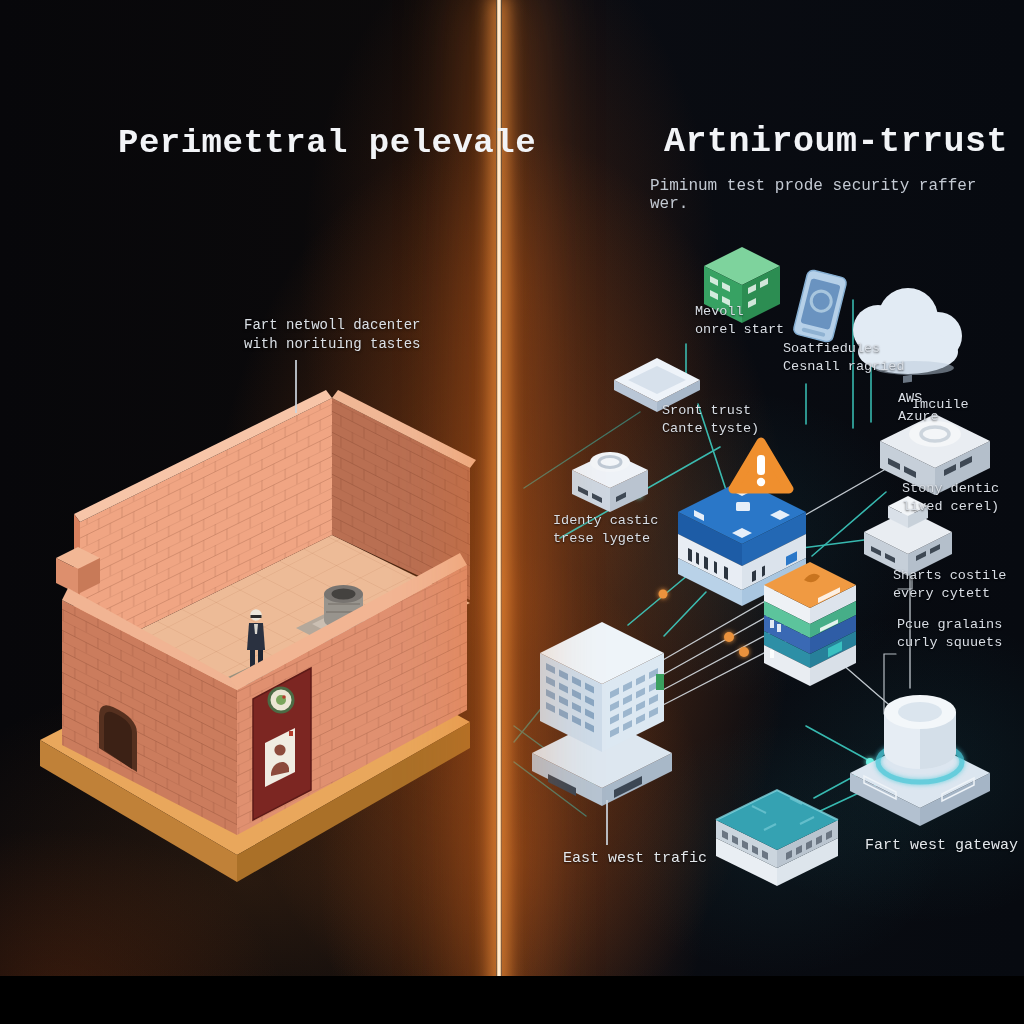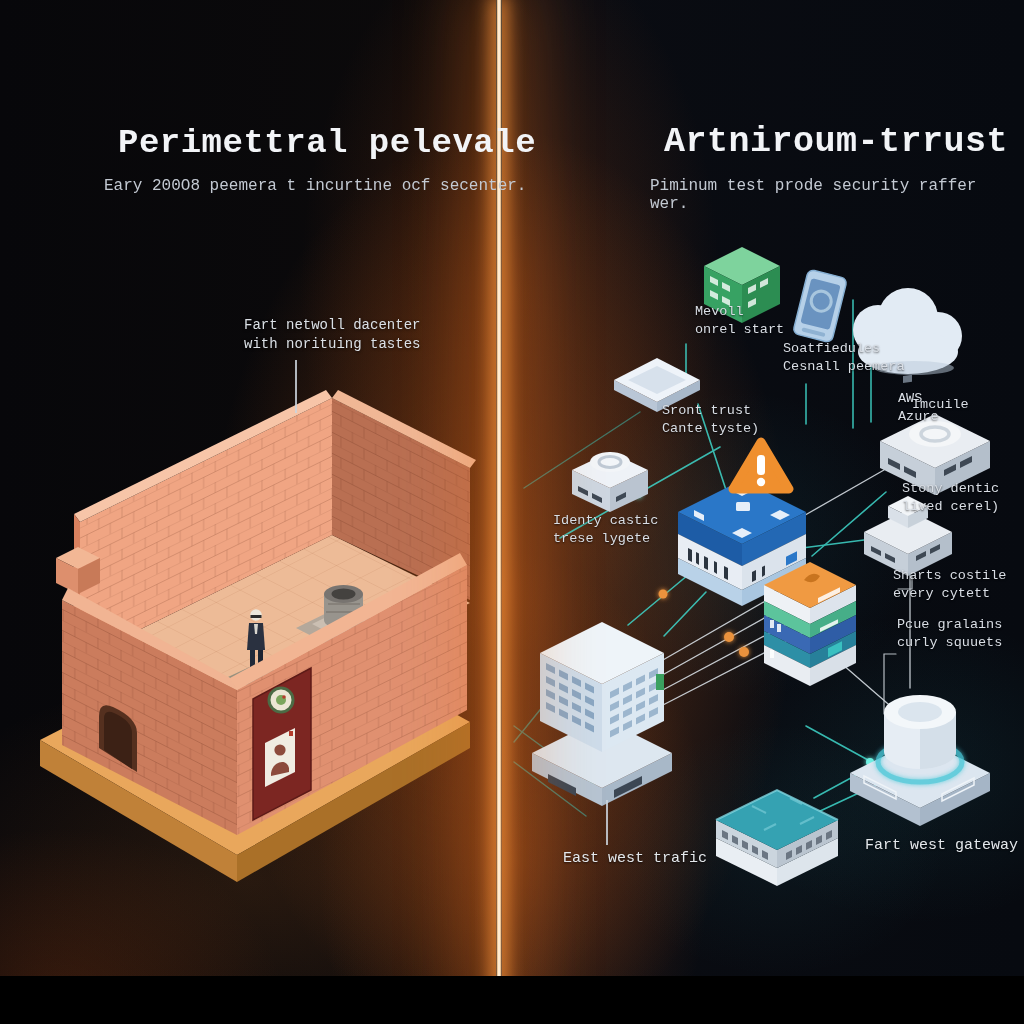--- a/index.html
+++ b/index.html
@@ -431,32 +431,31 @@
         <g stroke="#6cc4d0" stroke-width="2" opacity="0.85">
           <path d="M752,806 l14,7 M790,798 l12,6 M764,830 l12,-6 M800,824 l14,-7"></path>
         </g>
       </g>
     </g>
   </svg>
 
   <div class="divider"></div>
 
   <div class="title" id="title-left">Perimettral pelevale</div>
-  <div class="subtitle" id="subtitle-left">Eary 200O8 peemera t incurtine ocf secenter.</div>
   <div class="annotation">Fart netwoll dacenter
 with norituing tastes</div>
   <div class="leader" id="leader-left"></div>
 
   <div class="title" id="title-right">Artniroum-trrust</div>
   <div class="subtitle" id="subtitle-right">Piminum test prode security raffer wer.</div>
 
   <div class="nlabel" id="lbl-green">Mevoll
 onrel start</div>
   <div class="nlabel" id="lbl-device">Soatfiedules
-Cesnall peemera</div>
+Cesnall ragried</div>
   <div class="nlabel" id="lbl-aws">AWS
 Azure</div>
   <div class="nlabel" id="lbl-imcuile">Imcuile</div>
   <div class="nlabel" id="lbl-tile">Sront trust
 Cante tyste)</div>
   <div class="nlabel" id="lbl-identity">Identy castic
 trese lygete</div>
   <div class="nlabel" id="lbl-server-top">Stony dentic
 lived cerel)</div>
   <div class="nlabel" id="lbl-server-mid">Sharts costile

